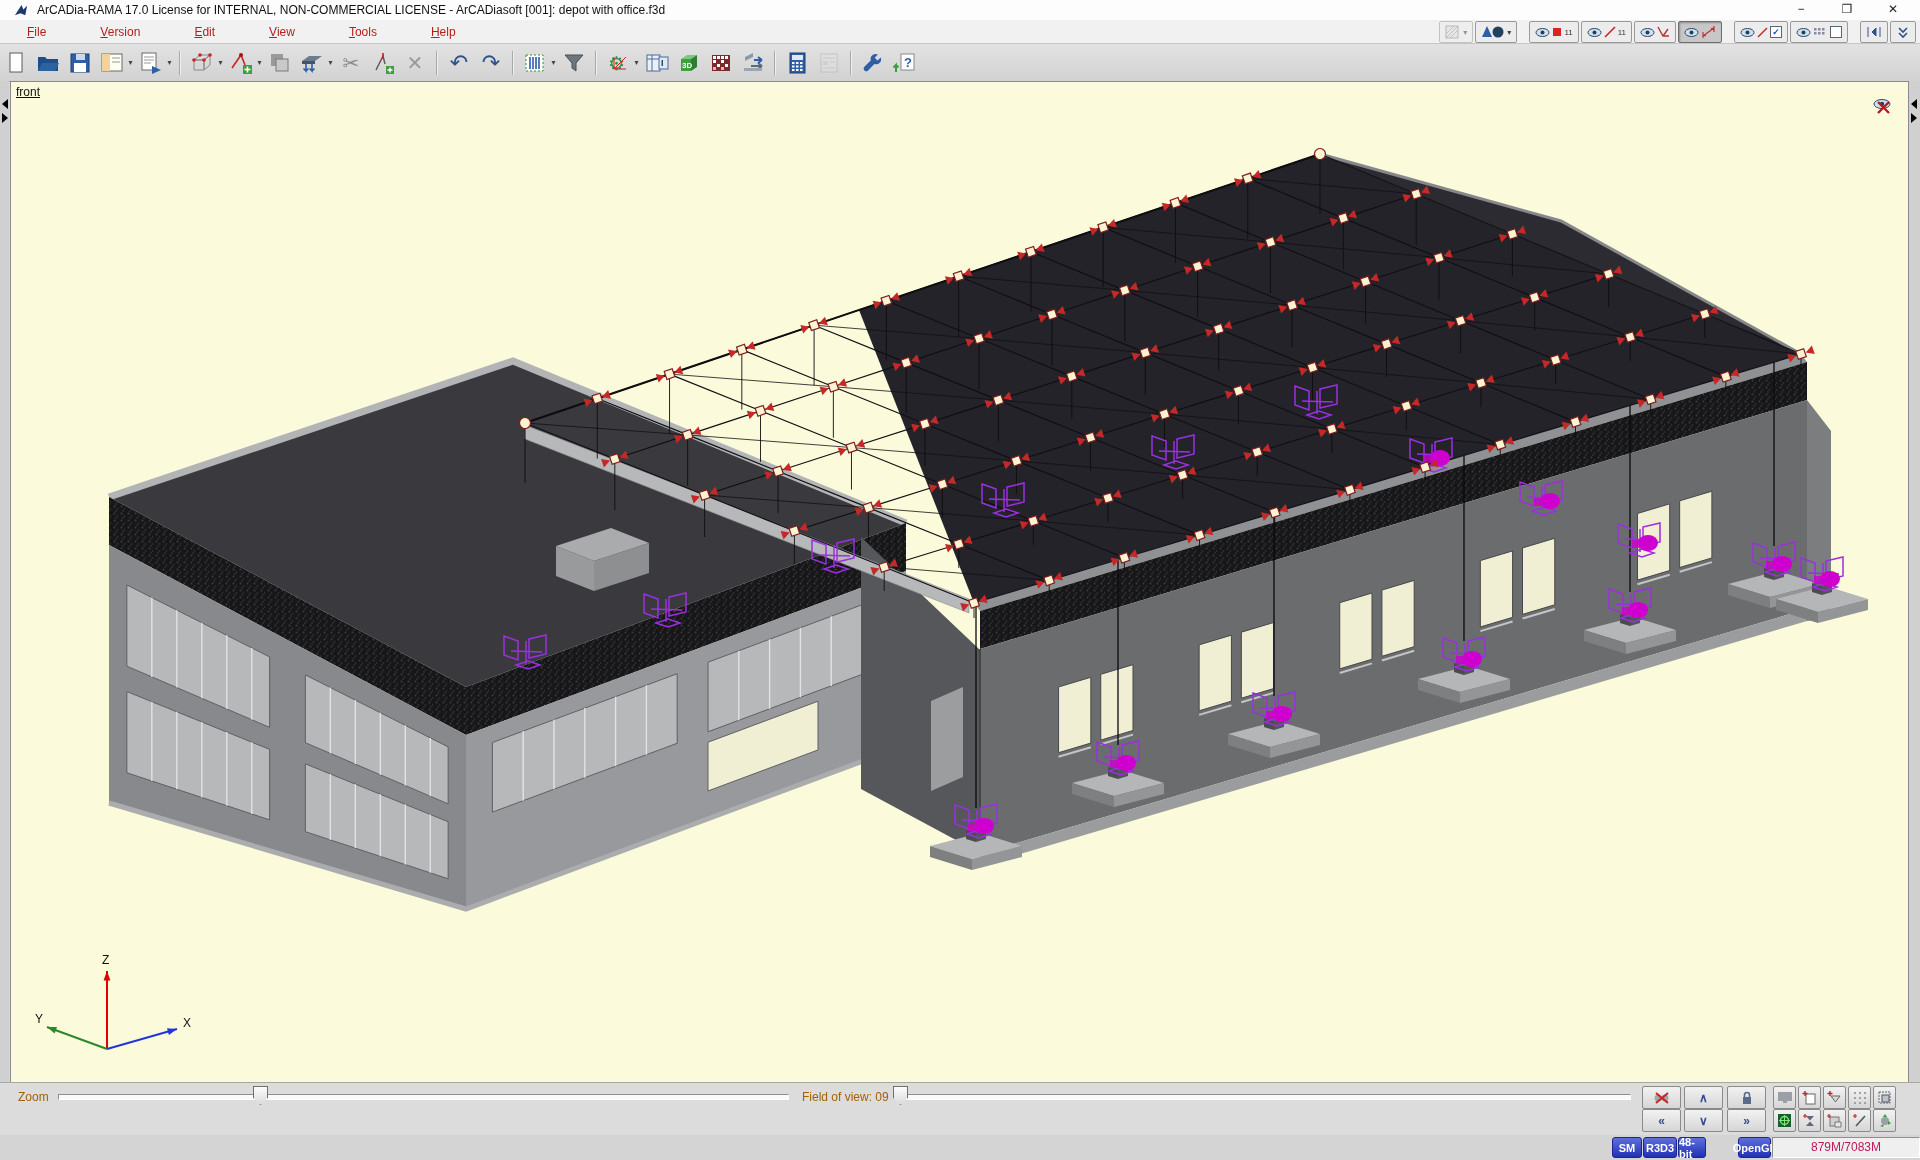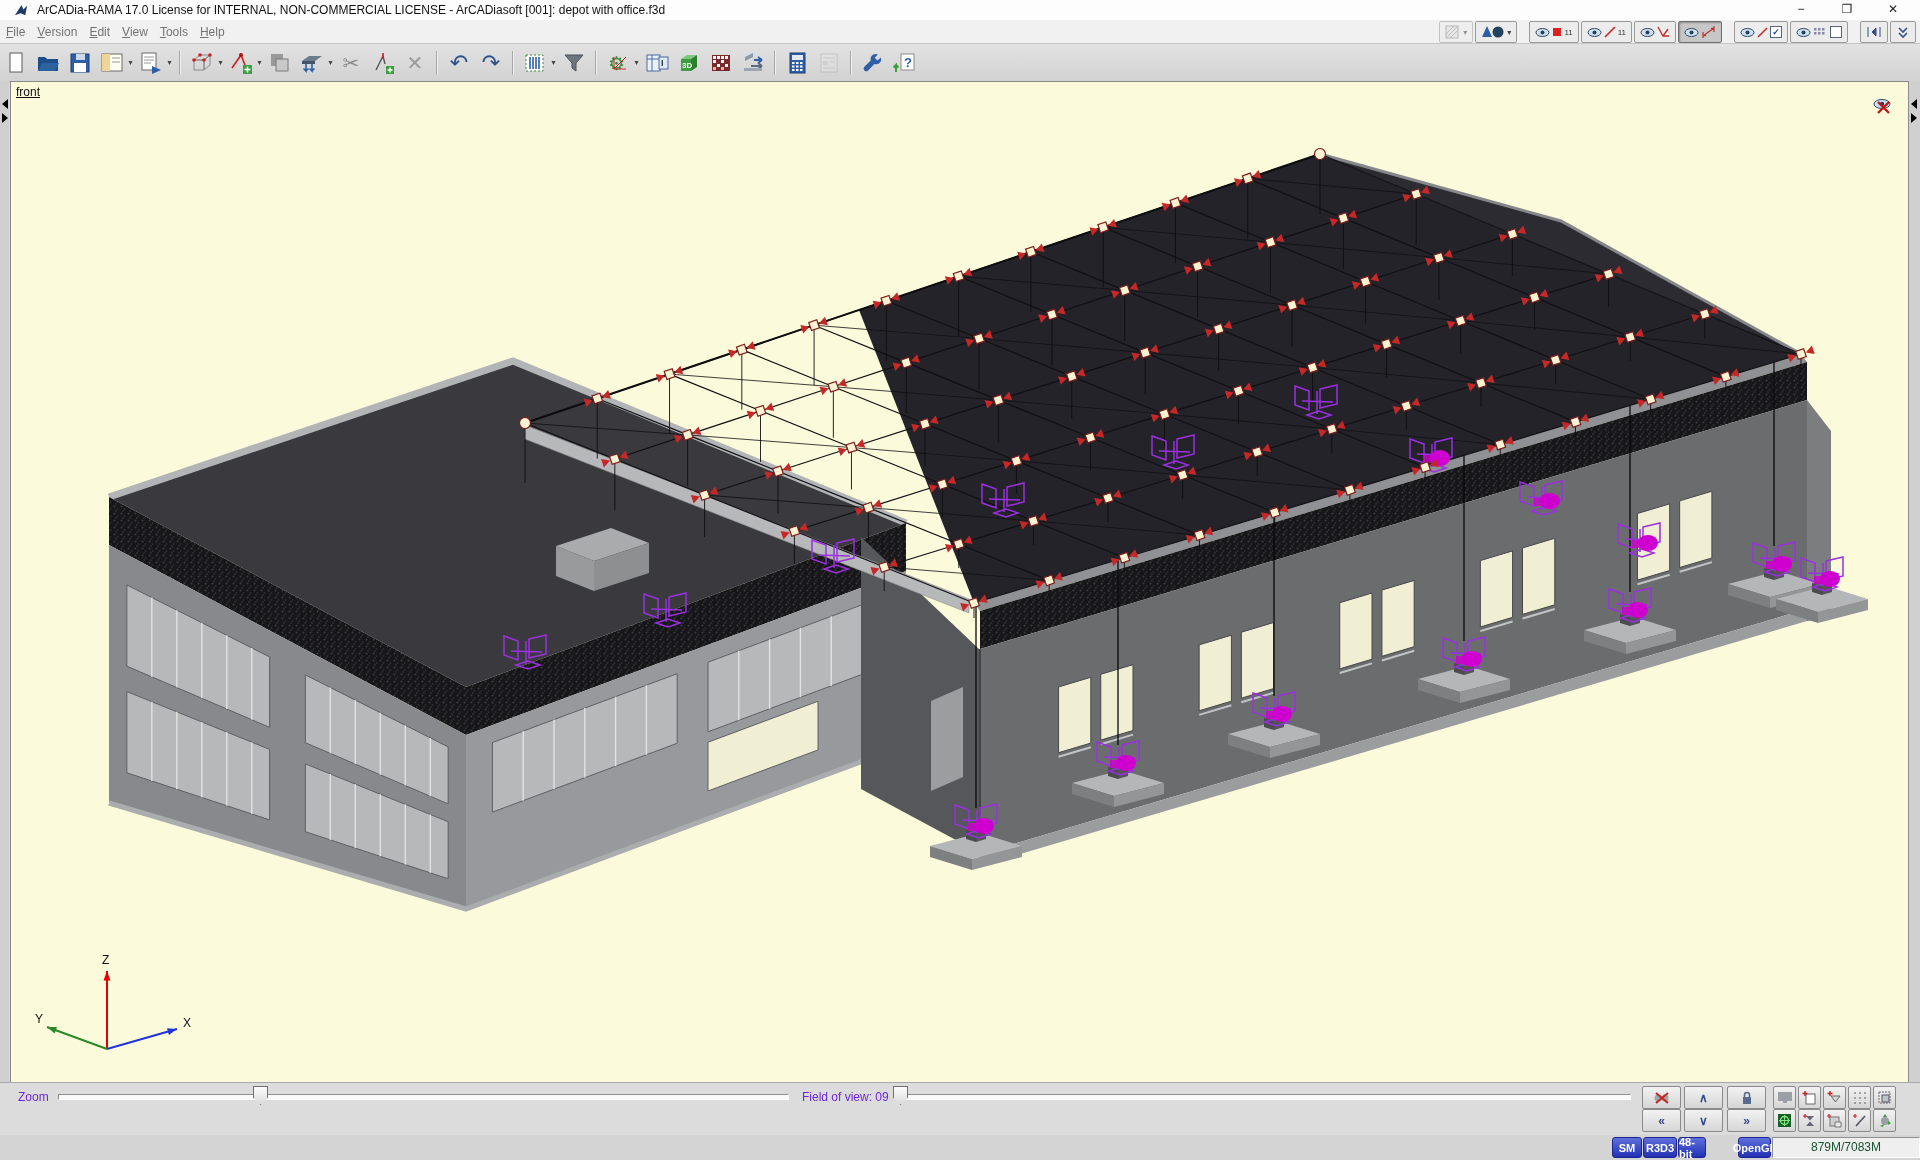--- a/index.html
+++ b/index.html
@@ -5,21 +5,21 @@
   html,body{margin:0;padding:0;background:#b0b0b0;}
   #app{position:relative;width:1920px;height:1160px;background:#d9d9d9;font-family:"Liberation Sans",sans-serif;overflow:hidden;user-select:none;}
   
   #titlebar{position:absolute;left:0;top:0;width:1920px;height:20px;background:#fdfdfd;border-bottom:1px solid #e2e2e2;display:flex;align-items:center;padding-left:8px;}
   #app-icon{margin-left:6px;width:15px;height:15px;}
   #title-text{margin-left:8px;font-size:12px;color:#111;white-space:nowrap;}
   .wctl{position:absolute;top:0;width:34px;height:19px;text-align:center;font-size:12px;color:#222;line-height:19px;cursor:default;}
   #btn-min{left:1784px;} #btn-restore{left:1830px;} #btn-close{left:1876px;}
   
   #menubar{position:absolute;left:0;top:20px;width:1920px;height:23px;background:#f1f1f1;display:flex;align-items:center;}
-  .menu-item{padding:2px 6px;font-size:12px;color:#737373;}
+  .menu-item{padding:2px 27px;font-size:12px;color:#b91c1c;}
   .menu-item u{text-decoration:underline;}
   
   #viewbar{position:absolute;right:4px;top:21px;height:22px;display:flex;align-items:center;gap:2px;}
   .vbtn{height:20px;display:flex;align-items:center;justify-content:center;gap:2px;padding:0 5px;background:#ececec;border:1px solid #9a9a9a;border-radius:2px;font-size:9px;color:#333;}
   .vbtn.pressed{background:#c7c7c7;border-color:#6f6f6f;box-shadow:inset 1px 1px 2px rgba(0,0,0,.3);}
   .vbtn.disabled{opacity:.55;}
   .vgap{width:8px;}
   .chk{display:inline-block;width:10px;height:10px;background:#fff;border:1px solid #567;color:#1a47c4;font-size:9px;line-height:10px;text-align:center;font-weight:bold;}
   
   #toolbar{position:absolute;left:0;top:43px;width:1920px;height:37px;background:linear-gradient(#e2e2e2,#d2d2d2);border-top:1px solid #c6c6c6;border-bottom:1px solid #a8a8a8;display:flex;align-items:center;}
@@ -31,32 +31,32 @@
   
   #viewport{position:absolute;left:10px;top:81px;width:1897px;height:1001px;background:#fbfadb;border:1px solid #8a8a8a;overflow:hidden;}
   #scene{position:absolute;left:0;top:0;}
   #vp-label{position:absolute;left:5px;top:3px;font-size:12px;color:#111;text-decoration:underline;}
   #vp-eye{position:absolute;right:14px;top:14px;}
   .gutter{position:absolute;top:81px;width:9px;height:1001px;background:#d0d0d0;}
   #gutter-l{left:0;} #gutter-r{left:1908px;width:12px;}
   .tri{width:0;height:0;position:absolute;}
   
   #bottombar{position:absolute;left:0;top:1082px;width:1920px;height:53px;background:#dcdcdc;border-top:1px solid #a8a8a8;}
-  .sl-label{position:absolute;font-size:12px;color:#6d28d9;top:7px;}
+  .sl-label{position:absolute;font-size:12px;color:#a16207;top:7px;}
   #zoom-label{left:18px;} #fov-label{left:802px;}
   .track{position:absolute;top:11px;height:4px;background:#fafafa;border:1px solid #8f8f8f;border-bottom-color:#fff;border-right-color:#fff;}
   #zoom-track{left:58px;width:729px;} #fov-track{left:900px;width:729px;}
   .thumb{position:absolute;top:3px;width:13px;height:17px;background:linear-gradient(#fcfcfc,#dcdcdc);border:1px solid #6f6f6f;clip-path:polygon(0 0,100% 0,100% 62%,50% 100%,0 62%);}
   #zoom-thumb{left:253px;} #fov-thumb{left:893px;}
   .navbtn{position:absolute;height:21px;background:linear-gradient(#f2f2f2,#d6d6d6);border:1px solid #8a8a8a;border-radius:2px;display:flex;align-items:center;justify-content:center;font-size:12px;color:#334a8c;font-weight:bold;}
   
   #statusbar{position:absolute;left:0;top:1135px;width:1920px;height:25px;background:#d4d4d4;display:flex;align-items:center;}
   #status-sel{position:absolute;left:2px;top:2px;width:1602px;height:19px;border:1px solid #8f8f8f;border-bottom-color:#fff;border-right-color:#fff;font-size:12px;color:#111;padding-left:4px;line-height:19px;background:#d4d4d4;}
   .badge{position:absolute;top:2px;height:19px;border-radius:3px;background:linear-gradient(#5f6fdc,#2231b4);border:1px solid #1a2590;color:#fff;font-size:11px;font-weight:bold;display:flex;align-items:center;justify-content:center;}
-  #mem{position:absolute;left:1772px;top:2px;width:146px;height:19px;border:1px solid #8f8f8f;border-bottom-color:#fff;border-right-color:#fff;background:#efefef;font-size:12px;color:#14532d;text-align:center;line-height:19px;}
+  #mem{position:absolute;left:1772px;top:2px;width:146px;height:19px;border:1px solid #8f8f8f;border-bottom-color:#fff;border-right-color:#fff;background:#efefef;font-size:12px;color:#be185d;text-align:center;line-height:19px;}
 </style>
 </head>
 <body>
 <div id="app">
 
 <div id="titlebar">
   <svg id="app-icon" viewBox="0 0 16 16">
         <path d="M1 13 L8 2 L10 7 L14 3 L12 13 L7 11 Z" fill="#1d3a6b"></path>
       </svg>
   <span id="title-text">ArCADia-RAMA 17.0 License for INTERNAL, NON-COMMERCIAL LICENSE - ArCADiasoft [001]: depot with office.f3d</span>

